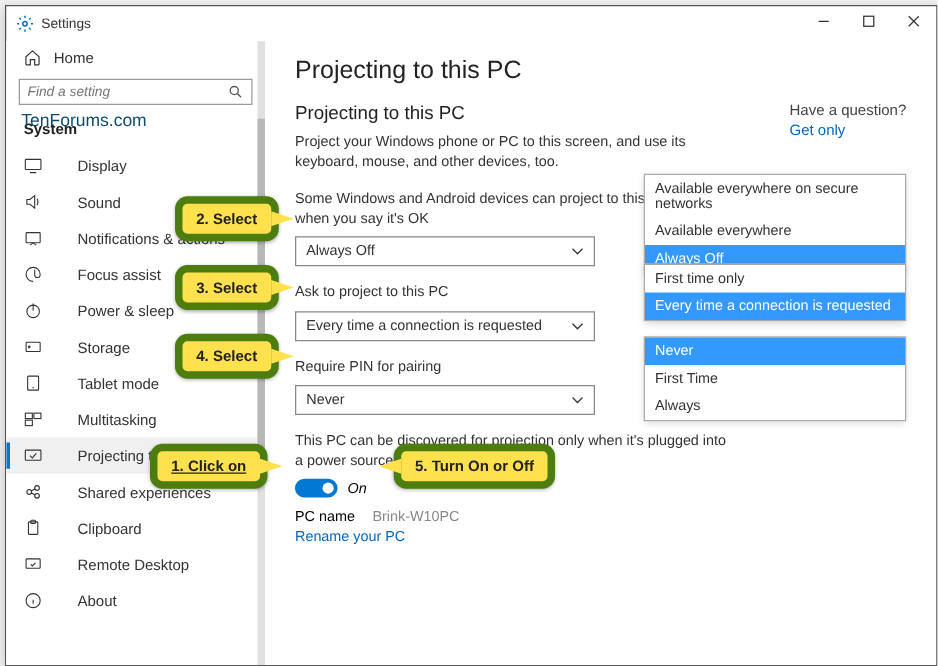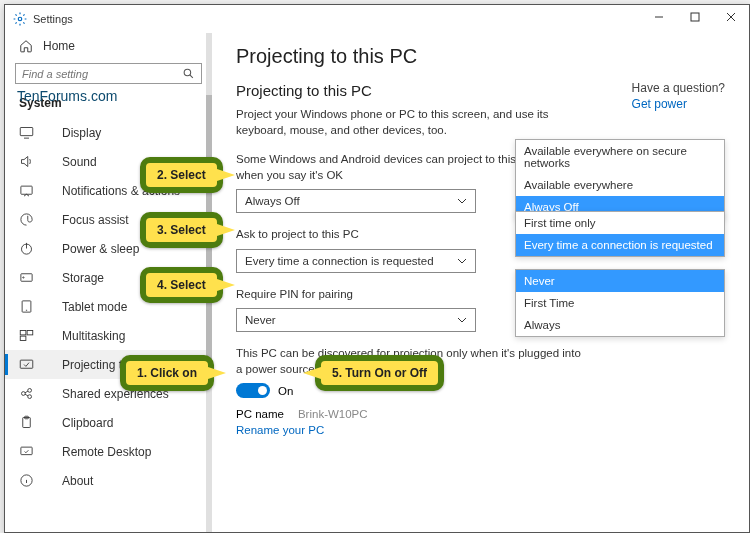--- a/index.html
+++ b/index.html
@@ -26,39 +26,39 @@
 .nav-item.active { background: #f0f0f0; }
 .nav-item.active::before{content:"";position:absolute;left:0;top:4px;bottom:4px;width:3px;background:#0078d4;}
 .nav-item svg{width:15px;height:15px;flex-shrink:0;color:#333;stroke:#333;}
 .main { flex: 1; padding: 12px 24px 0 24px; position: relative; overflow:hidden;}
 .page-title { font-size: 20px; font-weight: 400; margin-bottom: 14px; color:#222;}
 .section-title { font-size: 15px; font-weight: 400; margin-bottom: 8px; color:#222;}
 .desc { font-size: 11.5px; color: #333; margin-bottom: 14px; max-width: 330px; line-height:1.35;}
 .label-text { font-size: 11.5px; color: #333; margin-bottom: 6px; max-width: 310px; line-height:1.35;}
 .dropdown { width: 240px; border: 1px solid #888; background: #fff; font-size: 11.5px; padding: 5px 8px; display: flex; justify-content: space-between; align-items: center; margin-bottom: 14px; color:#333;}
 .dropdown svg{width:10px;height:10px;}
-.toggle-row { display: flex; align-items: center; gap: 8px; margin-top: 4px; }
+.toggle-row { display: flex; align-items: center; gap: 8px; margin-top: 4px; font-style: italic; }
 .toggle { width: 34px; height: 15px; background: #0078d4; border-radius: 8px; position: relative; }
 .toggle::after { content: ""; width: 9px; height: 9px; background: #fff; border-radius: 50%; position: absolute; right: 3px; top: 3px; }
 .toggle-label { font-size: 11.5px; }
 .pc-name-row { font-size: 11.5px; margin-top: 10px; display:flex; gap:14px;}
 .pc-name-row .v{color:#888;}
 .link { color: #0067c0; font-size: 11.5px; margin-top: 4px; display:block;}
 .help-box { position: absolute; right: 24px; top: 48px; font-size: 12px; }
 .help-q{color:#444;margin-bottom:2px;}
 .help-link{color:#0067c0;}
 .popup {position:absolute; background:#fff; border:1px solid #aaa; font-size:11.5px; box-shadow:0 2px 6px rgba(0,0,0,0.15); width:210px;}
 .popup .opt{padding:5px 8px; color:#333;}
 .popup .opt.sel{background:#3399ff;color:#fff;}
 .popup1{right:24px;top:106px;}
 .popup2{right:24px;top:178px;width:210px;}
 .popup3{right:24px;top:236px;width:210px;}
 .callout{position:absolute;background:#ffe14d;border:6px solid #4d7c0f;border-radius:10px;padding:5px 11px;font-size:12px;font-weight:600;color:#222;box-shadow:0 1px 3px rgba(0,0,0,0.3);white-space:nowrap;z-index:5;}
 .callout::after{content:"";position:absolute;right:-18px;top:50%;transform:translateY(-50%);width:0;height:0;border-top:6px solid transparent;border-bottom:6px solid transparent;border-left:18px solid #ffe14d;}
-.c1{left:115px;top:350px;}
+.c1{left:115px;top:350px;text-decoration:underline;}
 .c2{left:135px;top:152px;}
 .c3{left:135px;top:207px;}
 .c4{left:135px;top:262px;}
 .c5{left:310px;top:350px;}
 .c5::after{right:auto;left:-18px;border-left:none;border-right:18px solid #ffe14d;}
 </style>
 </head>
 <body>
 
 <div class="window">
@@ -243,21 +243,21 @@
       </div>
 
       <div class="pc-name-row">
         <span>PC name</span>
         <span class="v">Brink-W10PC</span>
       </div>
       <a class="link">Rename your PC</a>
 
       <div class="help-box">
         <div class="help-q">Have a question?</div>
-        <a class="help-link">Get power</a>
+        <a class="help-link">Get only</a>
       </div>
 
       <div class="popup popup1">
         <div class="opt">Available everywhere on secure networks</div>
         <div class="opt">Available everywhere</div>
         <div class="opt sel">Always Off</div>
       </div>
       <div class="popup popup2">
         <div class="opt">First time only</div>
         <div class="opt sel">Every time a connection is requested</div>

